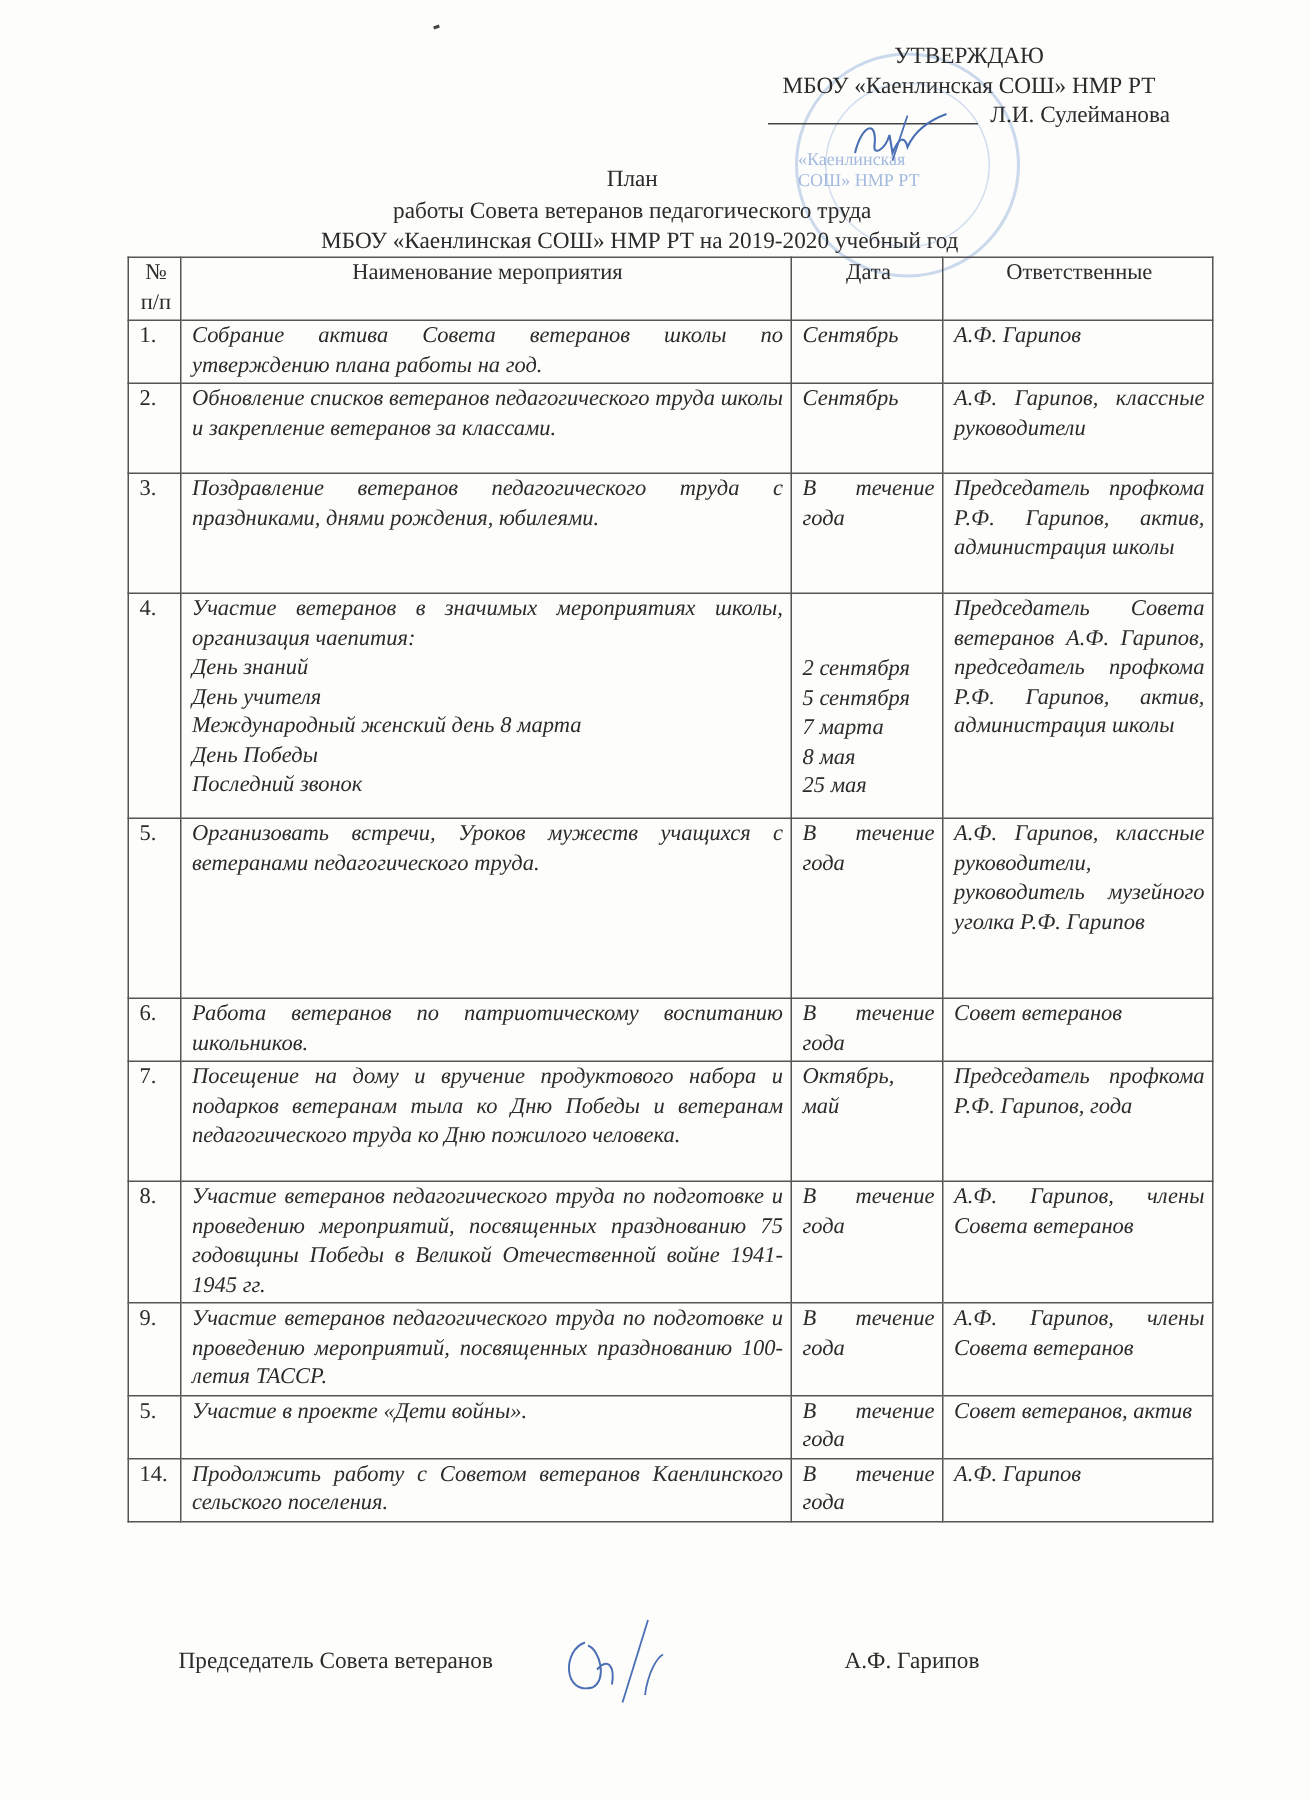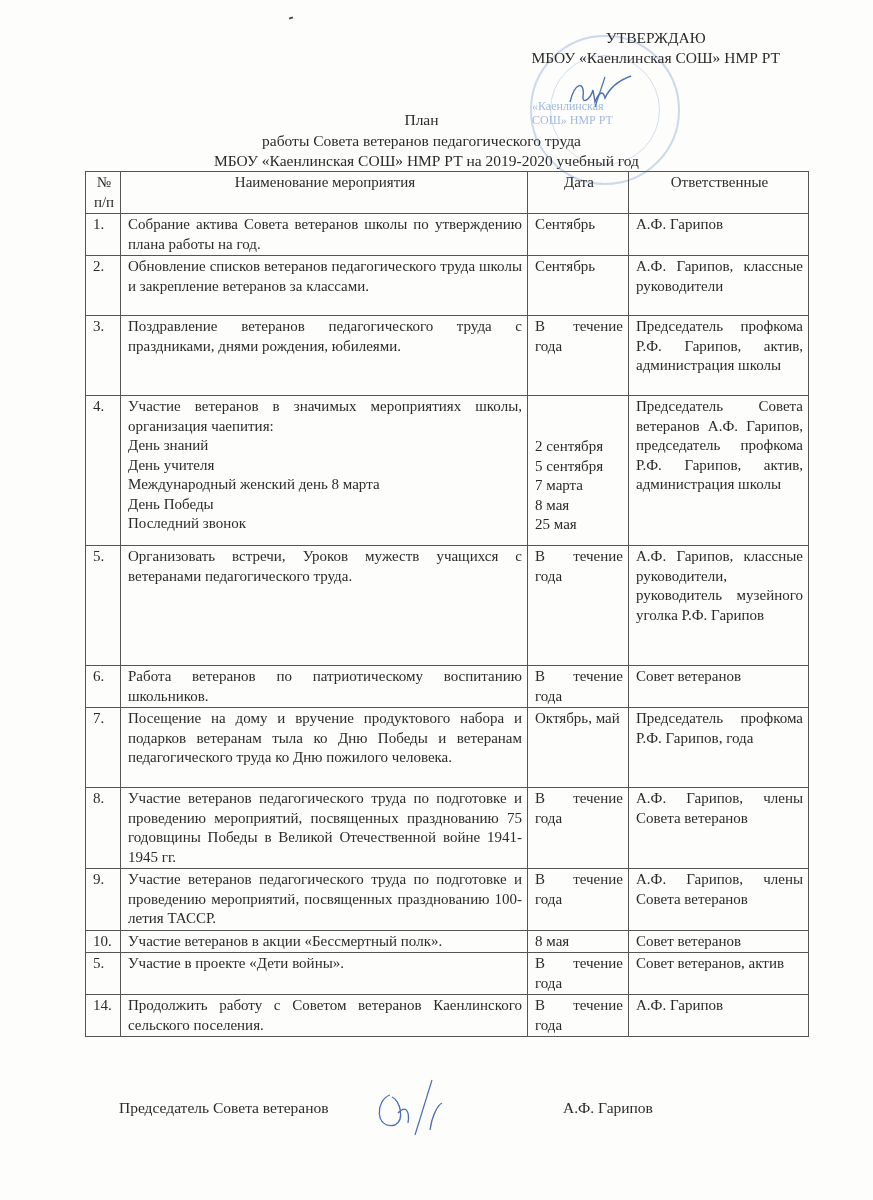--- a/index.html
+++ b/index.html
@@ -24,21 +24,21 @@
   .title.t1 { top:110px; left:-30px; }
   .title.t2 { top:131px; left:-30px; }
   .title.t3 { top:151px; left:-20px; }
   table.plan {
     position:absolute; left:85px; top:171px; width:723px; border-collapse:collapse;
     font-size:15px; line-height:19.5px; table-layout:fixed;
   }
   table.plan td, table.plan th { border:1px solid #555; vertical-align:top; padding:1px 5px 1px 7px; font-weight:normal; }
   table.plan th { }
   td.num { padding-left:5px; }
-  td.act, td.resp, td.date { text-align:justify; text-align-last:left; }
+  td.act, td.resp, td.date { text-align:justify; text-align-last:left;font-style:italic; }
   td.date { padding-left:6px; }
   .sub { display:block; }
   .footer-role { position:absolute; left:119px; top:1099px; font-size:15.5px; }
   .footer-name { position:absolute; left:563px; top:1099px; font-size:15.5px; }
   .footer-sig { position:absolute; left:370px; top:1075px; width:90px; height:65px; }
   .speck { position:absolute; left:289px; top:17px; width:4px; height:2px; background:#444; transform:rotate(-20deg); }
 </style>
 </head>
 <body>
 
@@ -47,20 +47,21 @@
 <div class="stamp">
   <div class="inner">
     <div>«Каенлинская</div>
     <div>СОШ» НМР РТ</div>
   </div>
 </div>
 
 <div class="approve">
   <div>УТВЕРЖДАЮ</div>
   <div>МБОУ «Каенлинская СОШ» НМР РТ</div>
+  <div><span class="sign-line"></span><span>Л.И. Сулейманова</span></div>
 </div>
 
 <svg class="director-sig" viewBox="0 0 70 40">
   <path d="M5 30 C10 10, 20 8, 18 25 C17 32, 25 28, 28 18 L30 30 C34 20, 38 18, 40 26 C45 15, 55 8, 66 4" fill="none" stroke="#4a6fb5" stroke-width="1.4"></path>
   <path d="M30 35 L40 5" fill="none" stroke="#4a6fb5" stroke-width="1.2"></path>
 </svg>
 
 <div class="title t1">План</div>
 <div class="title t2">работы Совета ветеранов педагогического труда</div>
 <div class="title t3">МБОУ «Каенлинская СОШ» НМР РТ на 2019-2020 учебный год</div>
@@ -141,26 +142,20 @@
       <td class="act">Участие ветеранов педагогического труда по подготовке и проведению мероприятий, посвященных празднованию 75 годовщины Победы в Великой Отечественной войне 1941-1945 гг.</td>
       <td class="date">В течение года</td>
       <td class="resp">А.Ф. Гарипов, члены Совета ветеранов</td>
     </tr>
     <tr style="height:59px">
       <td class="num">9.</td>
       <td class="act">Участие ветеранов педагогического труда по подготовке и проведению мероприятий, посвященных празднованию 100-летия ТАССР.</td>
       <td class="date">В течение года</td>
       <td class="resp">А.Ф. Гарипов, члены Совета ветеранов</td>
     </tr>
-    <tr style="height:21px">
-      <td class="num">10.</td>
-      <td class="act">Участие ветеранов в акции «Бессмертный полк».</td>
-      <td class="date">8 мая</td>
-      <td class="resp">Совет ветеранов</td>
-    </tr>
     <tr style="height:39px">
       <td class="num">5.</td>
       <td class="act">Участие в проекте «Дети войны».</td>
       <td class="date">В течение года</td>
       <td class="resp">Совет ветеранов, актив</td>
     </tr>
     <tr style="height:40px">
       <td class="num">14.</td>
       <td class="act">Продолжить работу с Советом ветеранов Каенлинского сельского поселения.</td>
       <td class="date">В течение года</td>

